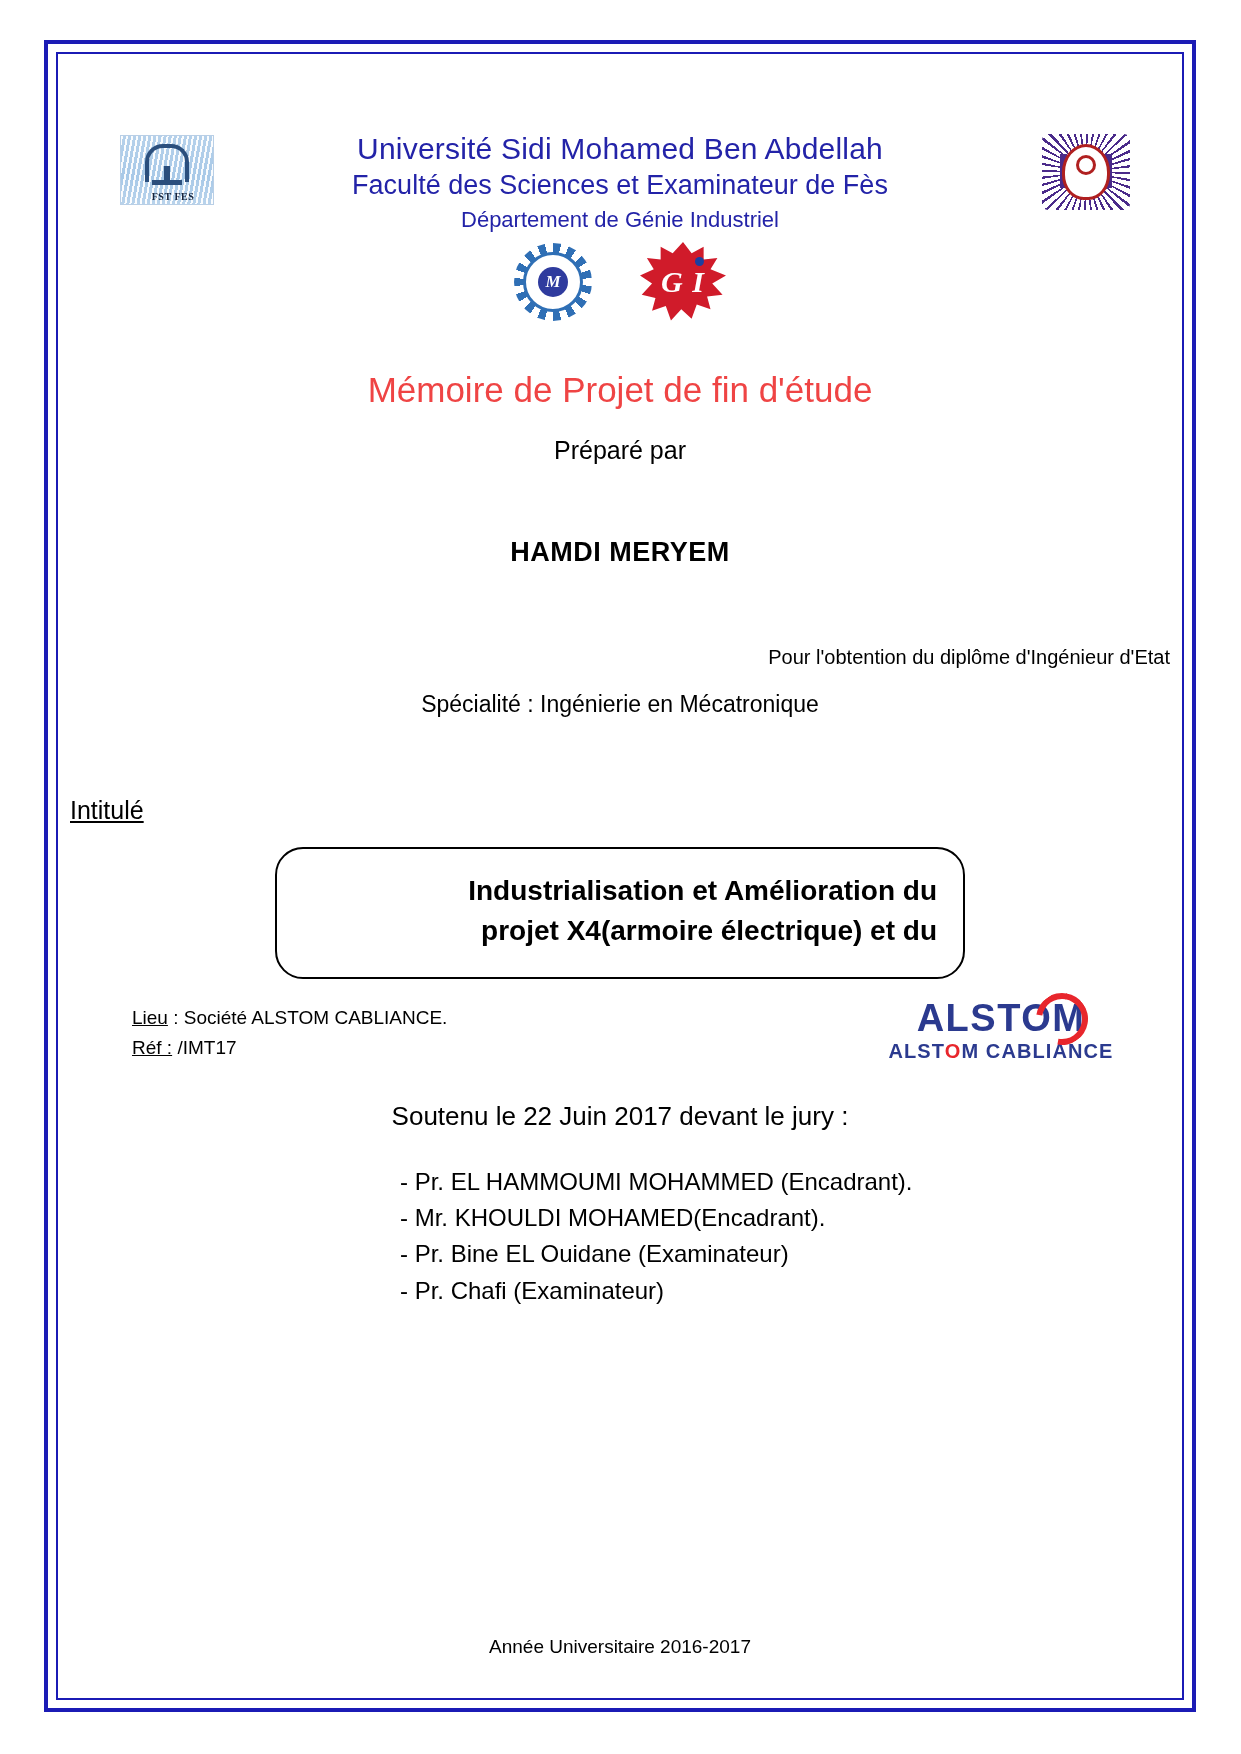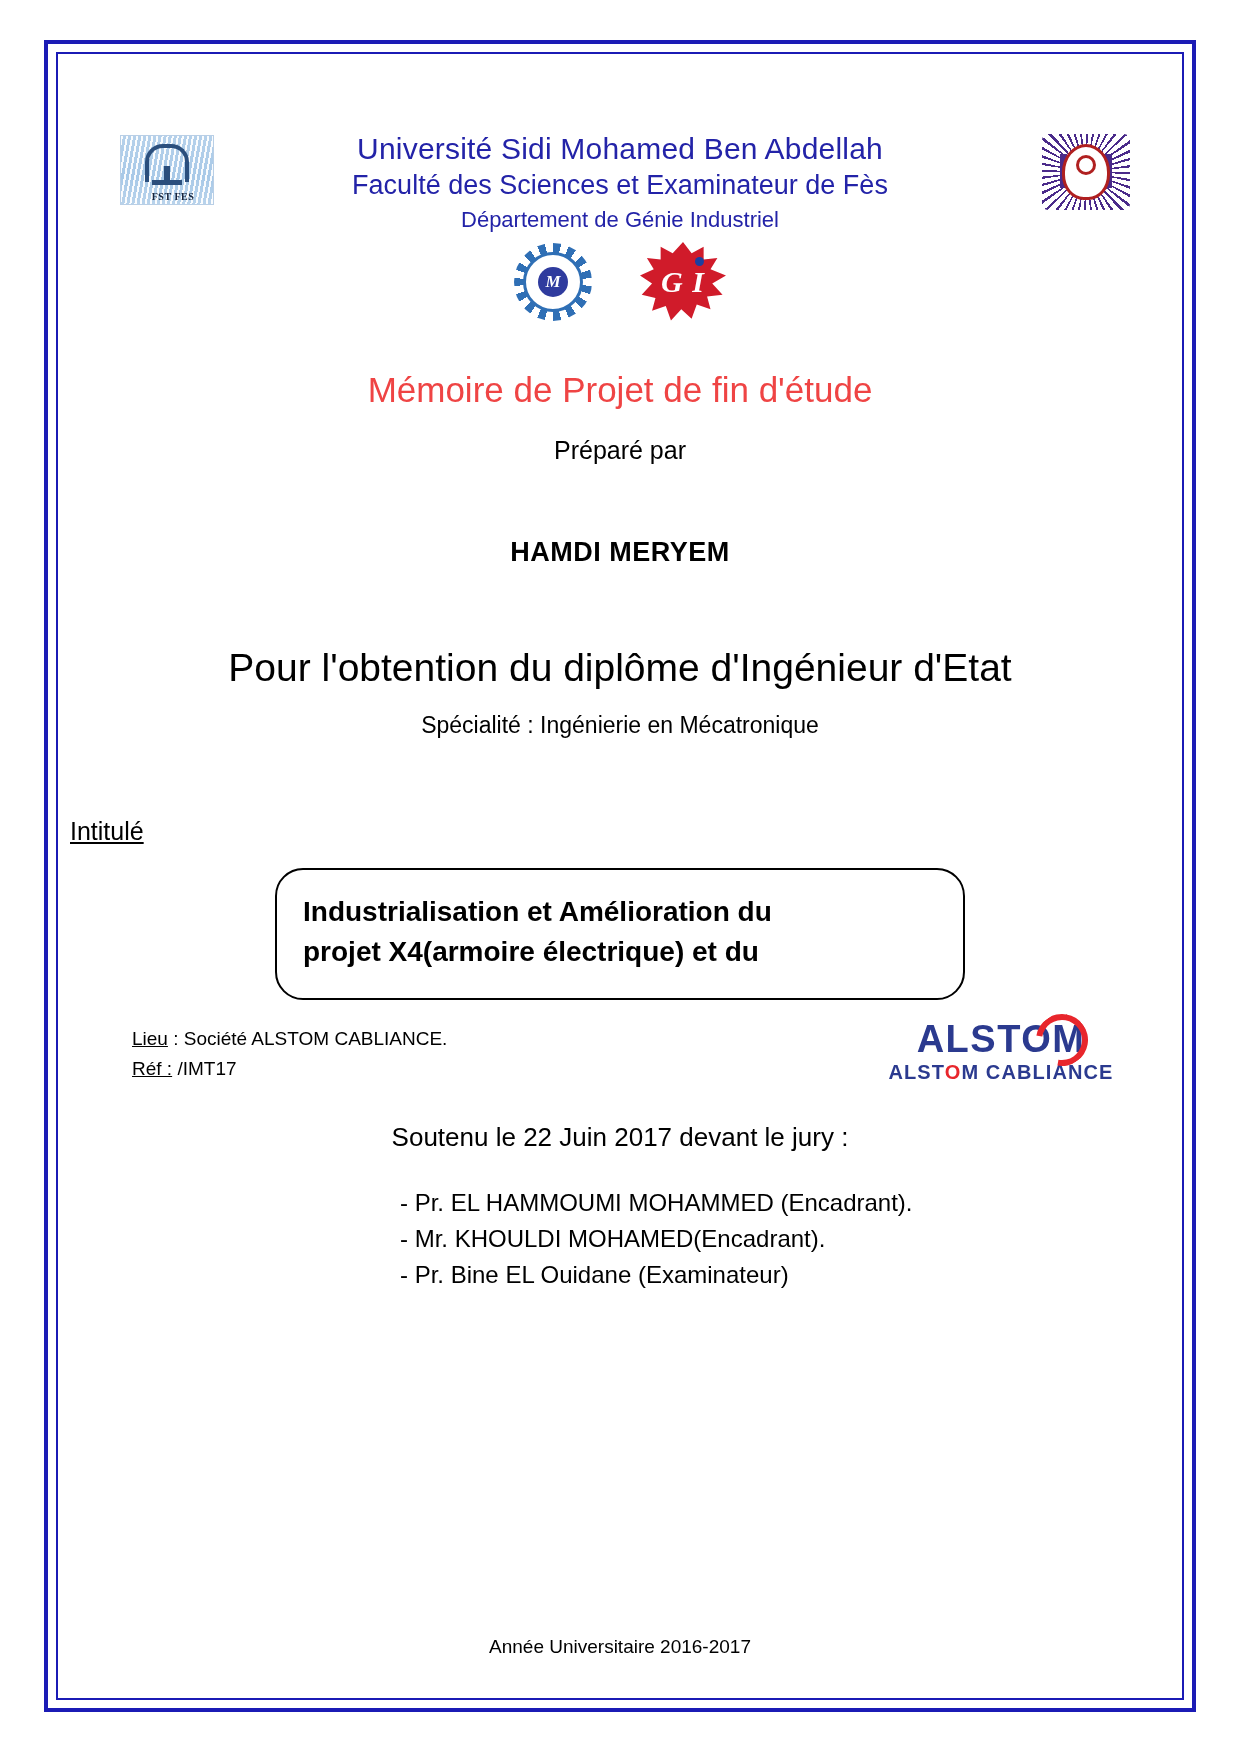--- a/index.html
+++ b/index.html
@@ -282,22 +282,22 @@
     margin-top: 26px;
   }
   .student-name {
     text-align: center;
     font-size: 27px;
     font-weight: bold;
     margin-top: 72px;
     letter-spacing: 0.5px;
   }
   .diploma-line {
-    text-align: center;
-    font-size: 39px;
+    text-align: right;
+    font-size: 20px;
     margin-top: 78px;
   }
   .speciality-line {
     text-align: center;
     font-size: 23px;
     margin-top: 22px;
   }
   .intitule-label {
     text-align: left;
     font-size: 25px;
@@ -308,21 +308,21 @@
   }
 
   
   .subject-box {
     margin: 22px auto 0 auto;
     width: 690px;
     border: 2px solid #000000;
     border-radius: 28px;
     padding: 22px 26px 26px 26px;
     box-sizing: border-box;
-    text-align: left;
+    text-align: right;
     font-size: 28px;
     font-weight: bold;
     line-height: 1.42;
   }
 
   
   .lieu-row {
     position: relative;
     margin-top: 20px;
     height: 84px;
@@ -481,16 +481,17 @@
       </div>
     </div>
   </div>
 
   <div class="soutenu-line">Soutenu le 22 Juin 2017 devant le jury :</div>
 
   <ul class="jury-list">
     <li>- Pr. EL HAMMOUMI MOHAMMED (Encadrant).</li>
     <li>- Mr. KHOULDI MOHAMED(Encadrant).</li>
     <li>- Pr. Bine EL Ouidane (Examinateur)</li>
+    <li>- Pr. Chafi (Examinateur)</li>
   </ul>
 
   <div class="footer-year">Année Universitaire 2016-2017</div>
 </div>
 
 </body></html>

